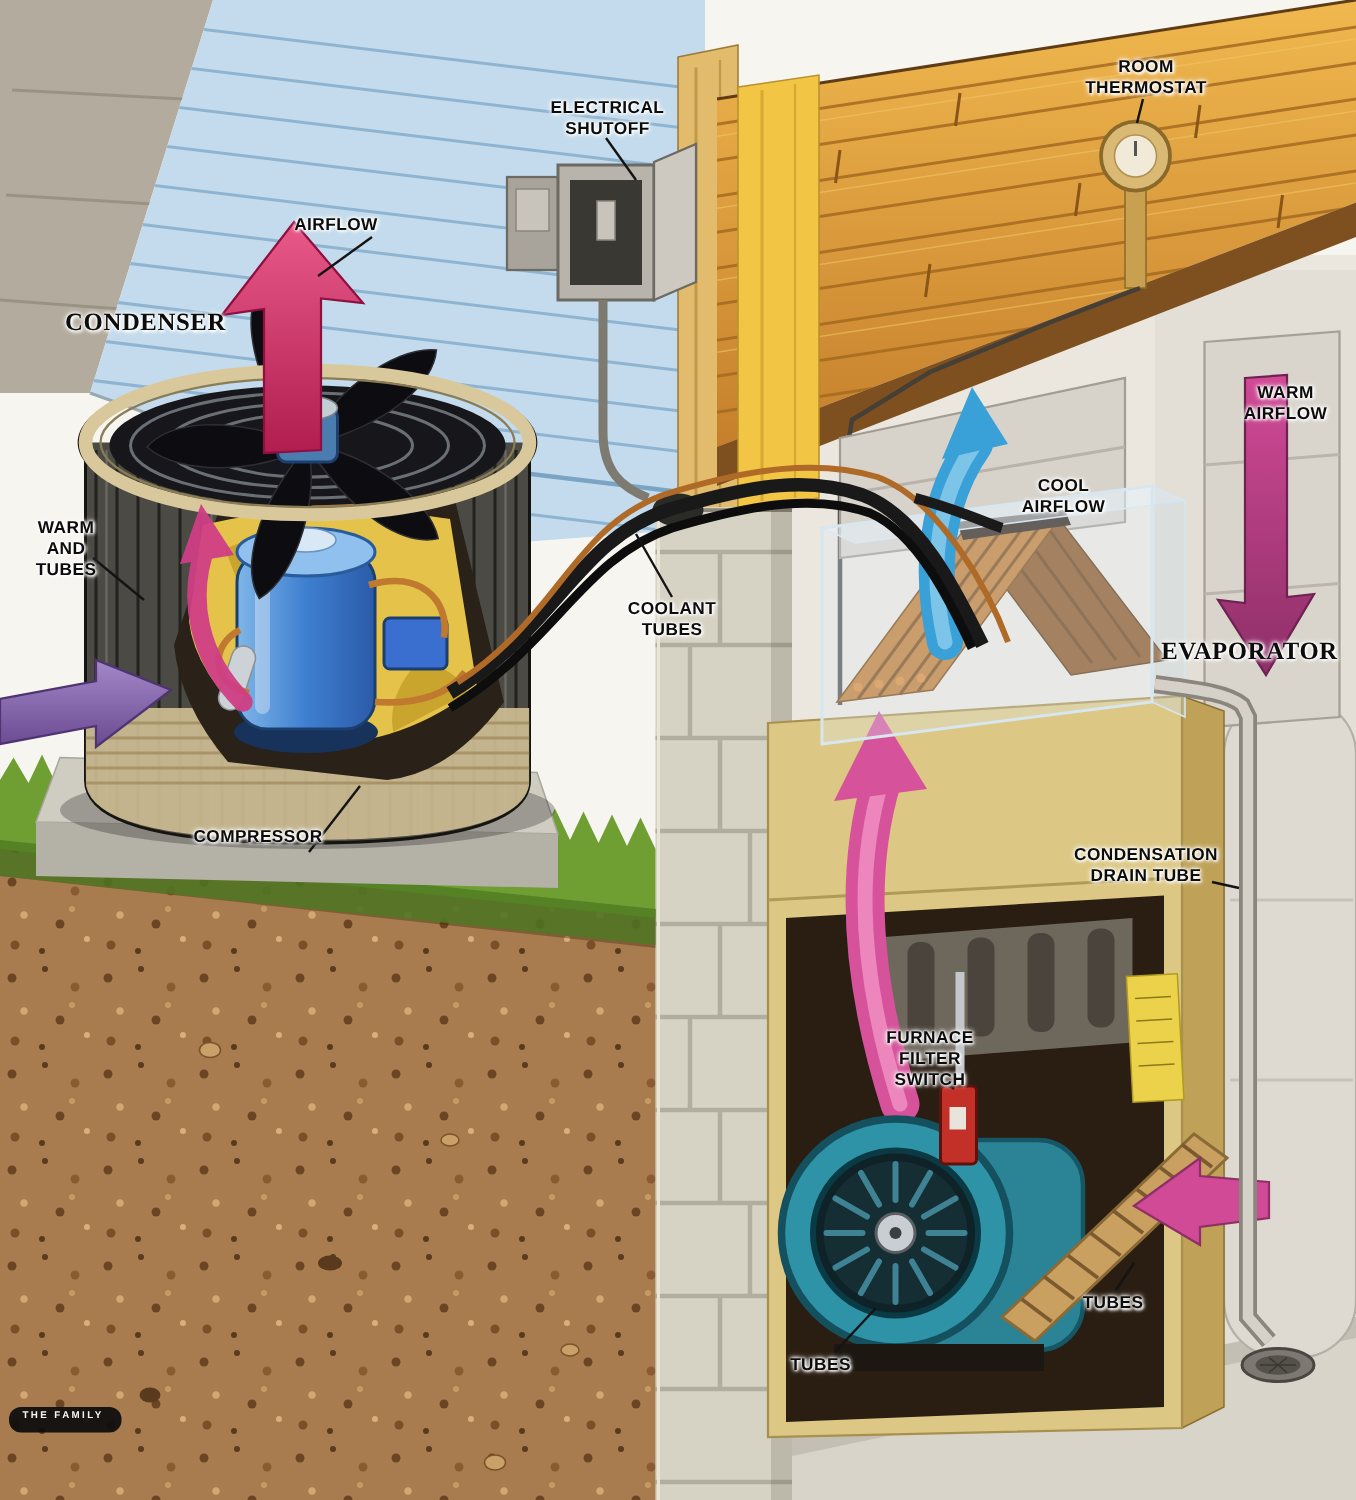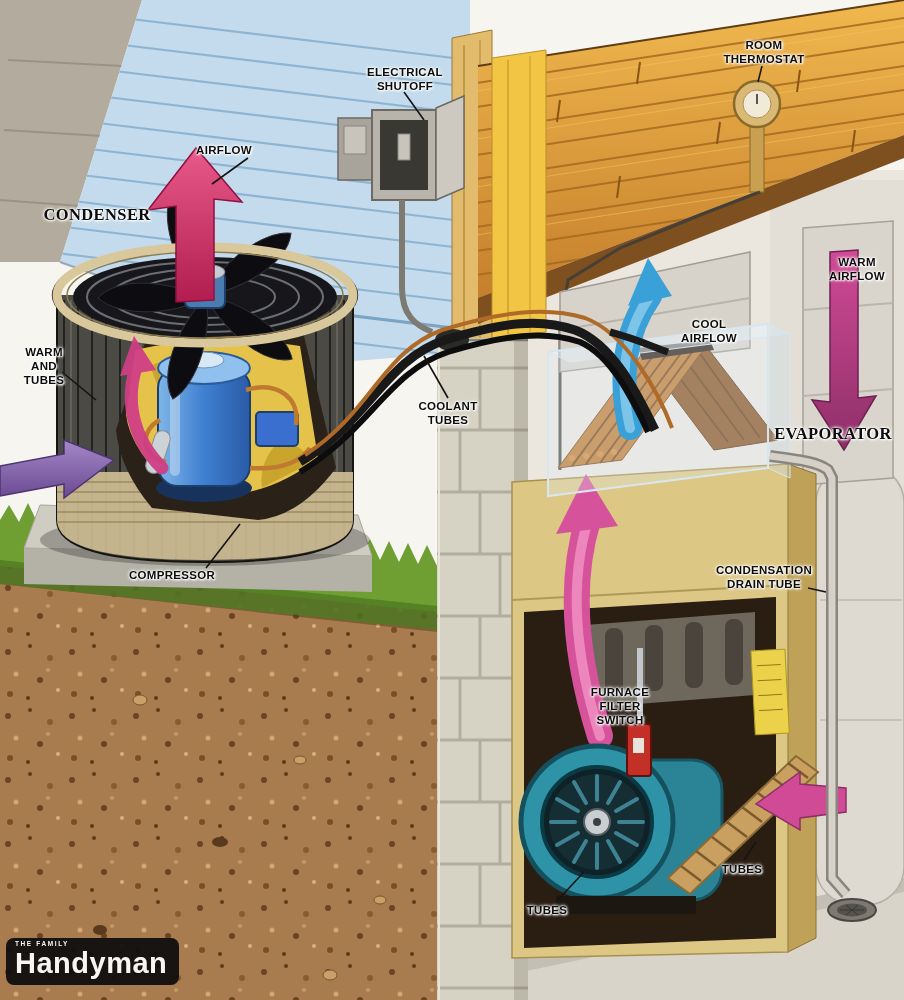--- a/index.html
+++ b/index.html
@@ -13,21 +13,21 @@
   .lbl--big{font-size:16.5px;letter-spacing:.4px;font-family:Liberation Serif, serif;}
   #lbl-airflow{left:224px;top:144px}
   #lbl-condenser{left:97px;top:205px}
   #lbl-electrical{left:405px;top:66px}
   #lbl-thermostat{left:764px;top:39px}
   #lbl-warm{left:857px;top:256px}
   #lbl-cool{left:709px;top:318px}
   #lbl-evaporator{left:833px;top:424px}
   #lbl-fins{left:44px;top:346px}
   #lbl-coolant{left:448px;top:400px}
-  #lbl-compressor{left:172px;top:569px}
+  #lbl-compressor{left:172px;top:552px}
   #lbl-drain{left:764px;top:564px}
   #lbl-furnswitch{left:620px;top:686px}
   #lbl-filter{left:742px;top:863px}
   #lbl-blower{left:547px;top:904px}
   #logo{position:absolute;left:6px;top:938px;background:#0d0d0d;color:#fff;
         border-radius:8px;padding:3px 12px 7px 9px;opacity:.93;}
   .logo-small{display:block;font-weight:bold;font-size:6.5px;letter-spacing:1.6px;line-height:1;}
   .logo-big{display:block;font-weight:bold;font-size:29px;letter-spacing:.5px;line-height:1.05;}
 </style>
 </head>
@@ -518,16 +518,15 @@
 DRAIN TUBE</div>
     <div class="lbl" id="lbl-furnswitch">FURNACE
 FILTER
 SWITCH</div>
     <div class="lbl" id="lbl-filter">TUBES</div>
     <div class="lbl" id="lbl-blower">TUBES</div>
   </div>
 
   <div id="logo">
     <span class="logo-small">THE FAMILY</span>
-    <span class="logo-big">Handyman</span>
   </div>
 
 </div>
 
 </body></html>

